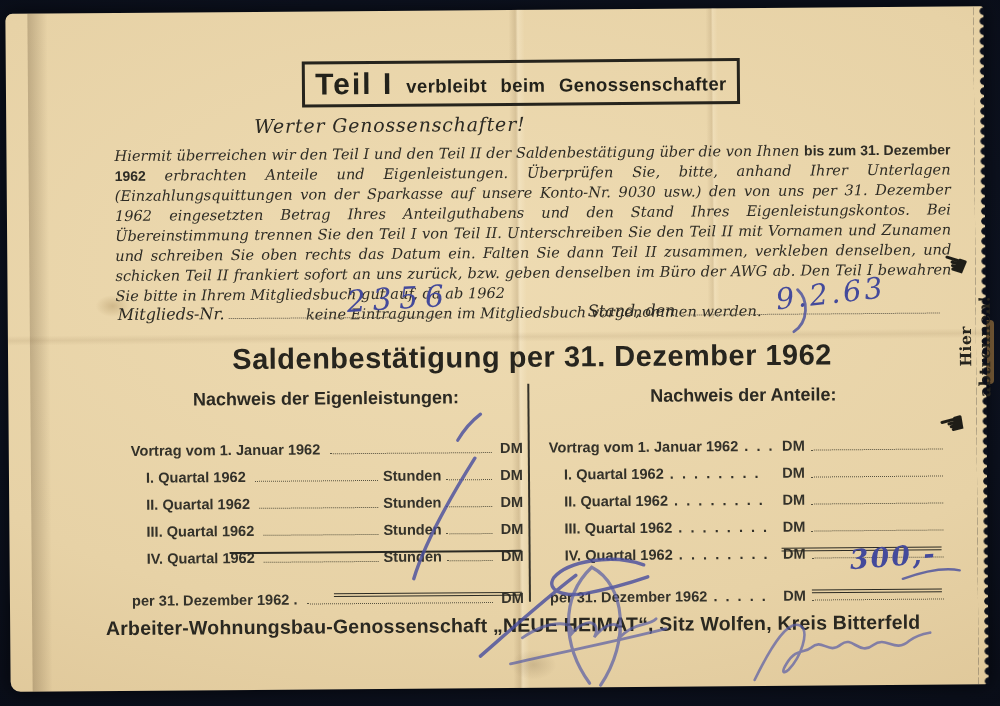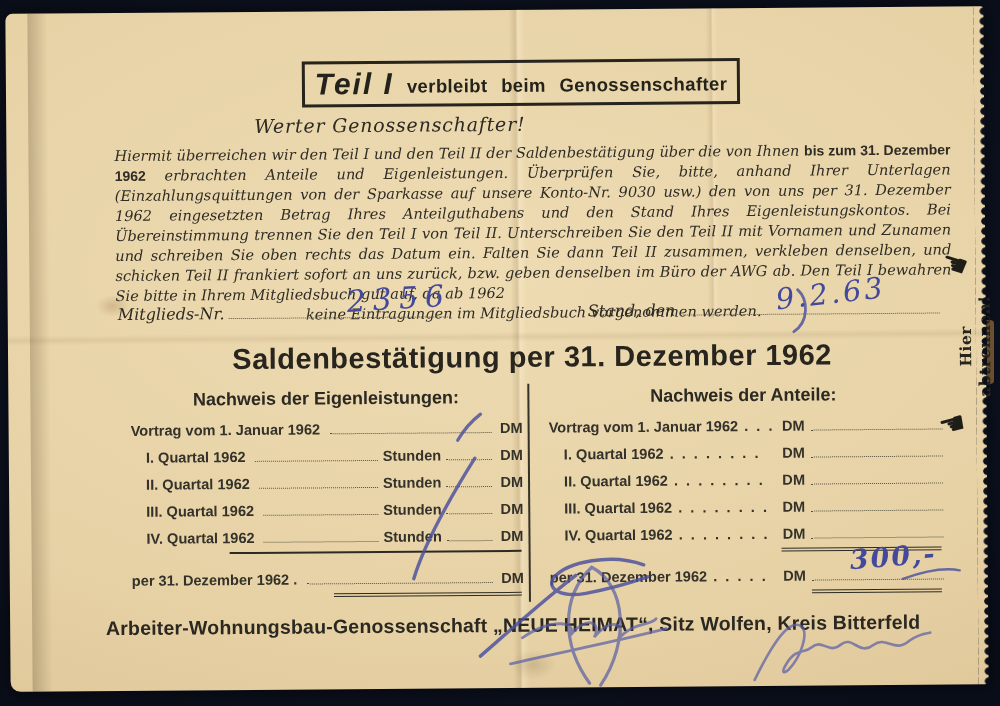--- a/index.html
+++ b/index.html
@@ -40,21 +40,21 @@
   .stain1{position:absolute;left:88px;top:282px;width:34px;height:22px;border-radius:50%;
     background:radial-gradient(closest-side,rgba(130,95,40,.25),rgba(130,95,40,0));}
   .stain2{position:absolute;left:500px;top:640px;width:46px;height:30px;border-radius:50%;
     background:radial-gradient(closest-side,rgba(90,70,40,.18),rgba(90,70,40,0));}
 
   .title-box{
     position:absolute;left:296px;top:50px;width:438px;height:46px;
     border:3.5px solid #26241d;display:flex;align-items:center;justify-content:center;gap:13px;
     box-sizing:border-box;
   }
-  .title-box .big{font-size:30px;font-weight:700;letter-spacing:2px;color:#23221b;font-style:italic;}
+  .title-box .big{font-size:30px;font-weight:700;letter-spacing:2px;color:#23221b;}
   .title-box .small{font-size:18.5px;font-weight:700;word-spacing:8px;letter-spacing:.4px;color:#23221b;padding-top:5px;}
 
   .greeting{
     position:absolute;left:248px;top:103px;
     font-family:"DejaVu Serif", serif;font-style:italic;font-size:19px;letter-spacing:.8px;color:#2c2a23;
   }
   .intro{
     position:absolute;left:108px;top:133px;width:836px;
     font-family:"DejaVu Serif", serif;font-style:italic;font-size:14.6px;line-height:20px;
     text-align:justify;color:#2e2c25;
@@ -82,21 +82,21 @@
 
   .col{position:absolute;top:410px;font-size:14.6px;font-weight:700;color:#34322a;}
   .col.lc{left:122px;width:392px;}
   .col.rc{left:540px;width:394px;}
   .row{position:absolute;left:0;right:0;display:flex;align-items:baseline;white-space:nowrap;}
   .row.ind{padding-left:15px;}
   .r0{top:0;}.r1{top:27px;}.r2{top:54px;}.r3{top:81px;}.r4{top:108px;}.rt{top:150px;}
   .leader{flex:1 1 auto;border-bottom:1.6px dotted #57523f;height:12px;margin:0 5px;position:relative;}
   .leader.short{flex:0 0 46px;}
   .lc .lab{padding-right:4px;}
-  .dm{flex:0 0 auto;padding-left:3px;}
+  .dm{flex:0 0 auto;padding-left:3px;margin-top:20px;}
   .rc .dots{flex:1 1 auto;overflow:hidden;padding:0 6px;letter-spacing:2px;}
   .rc .leader{flex:0 0 132px;margin:0 0 0 6px;}
   .rt .lab{font-weight:700;}
   .hline{position:absolute;border-top:2px solid #2b2a23;}
   .hline.dbl{border-top:1.4px solid #2b2a23;box-shadow:0 2.8px 0 #2b2a23;}
   .lc .sum{top:130px;left:98px;right:2px;}
   .lc .tot{top:172px;left:202px;right:2px;}
   .rc .sum{top:130px;left:232px;right:2px;}
   .rc .tot{top:172px;left:262px;right:2px;}
   .amount{position:absolute;left:300px;top:124px;font-size:27px;letter-spacing:2px;transform:rotate(-4deg);}

